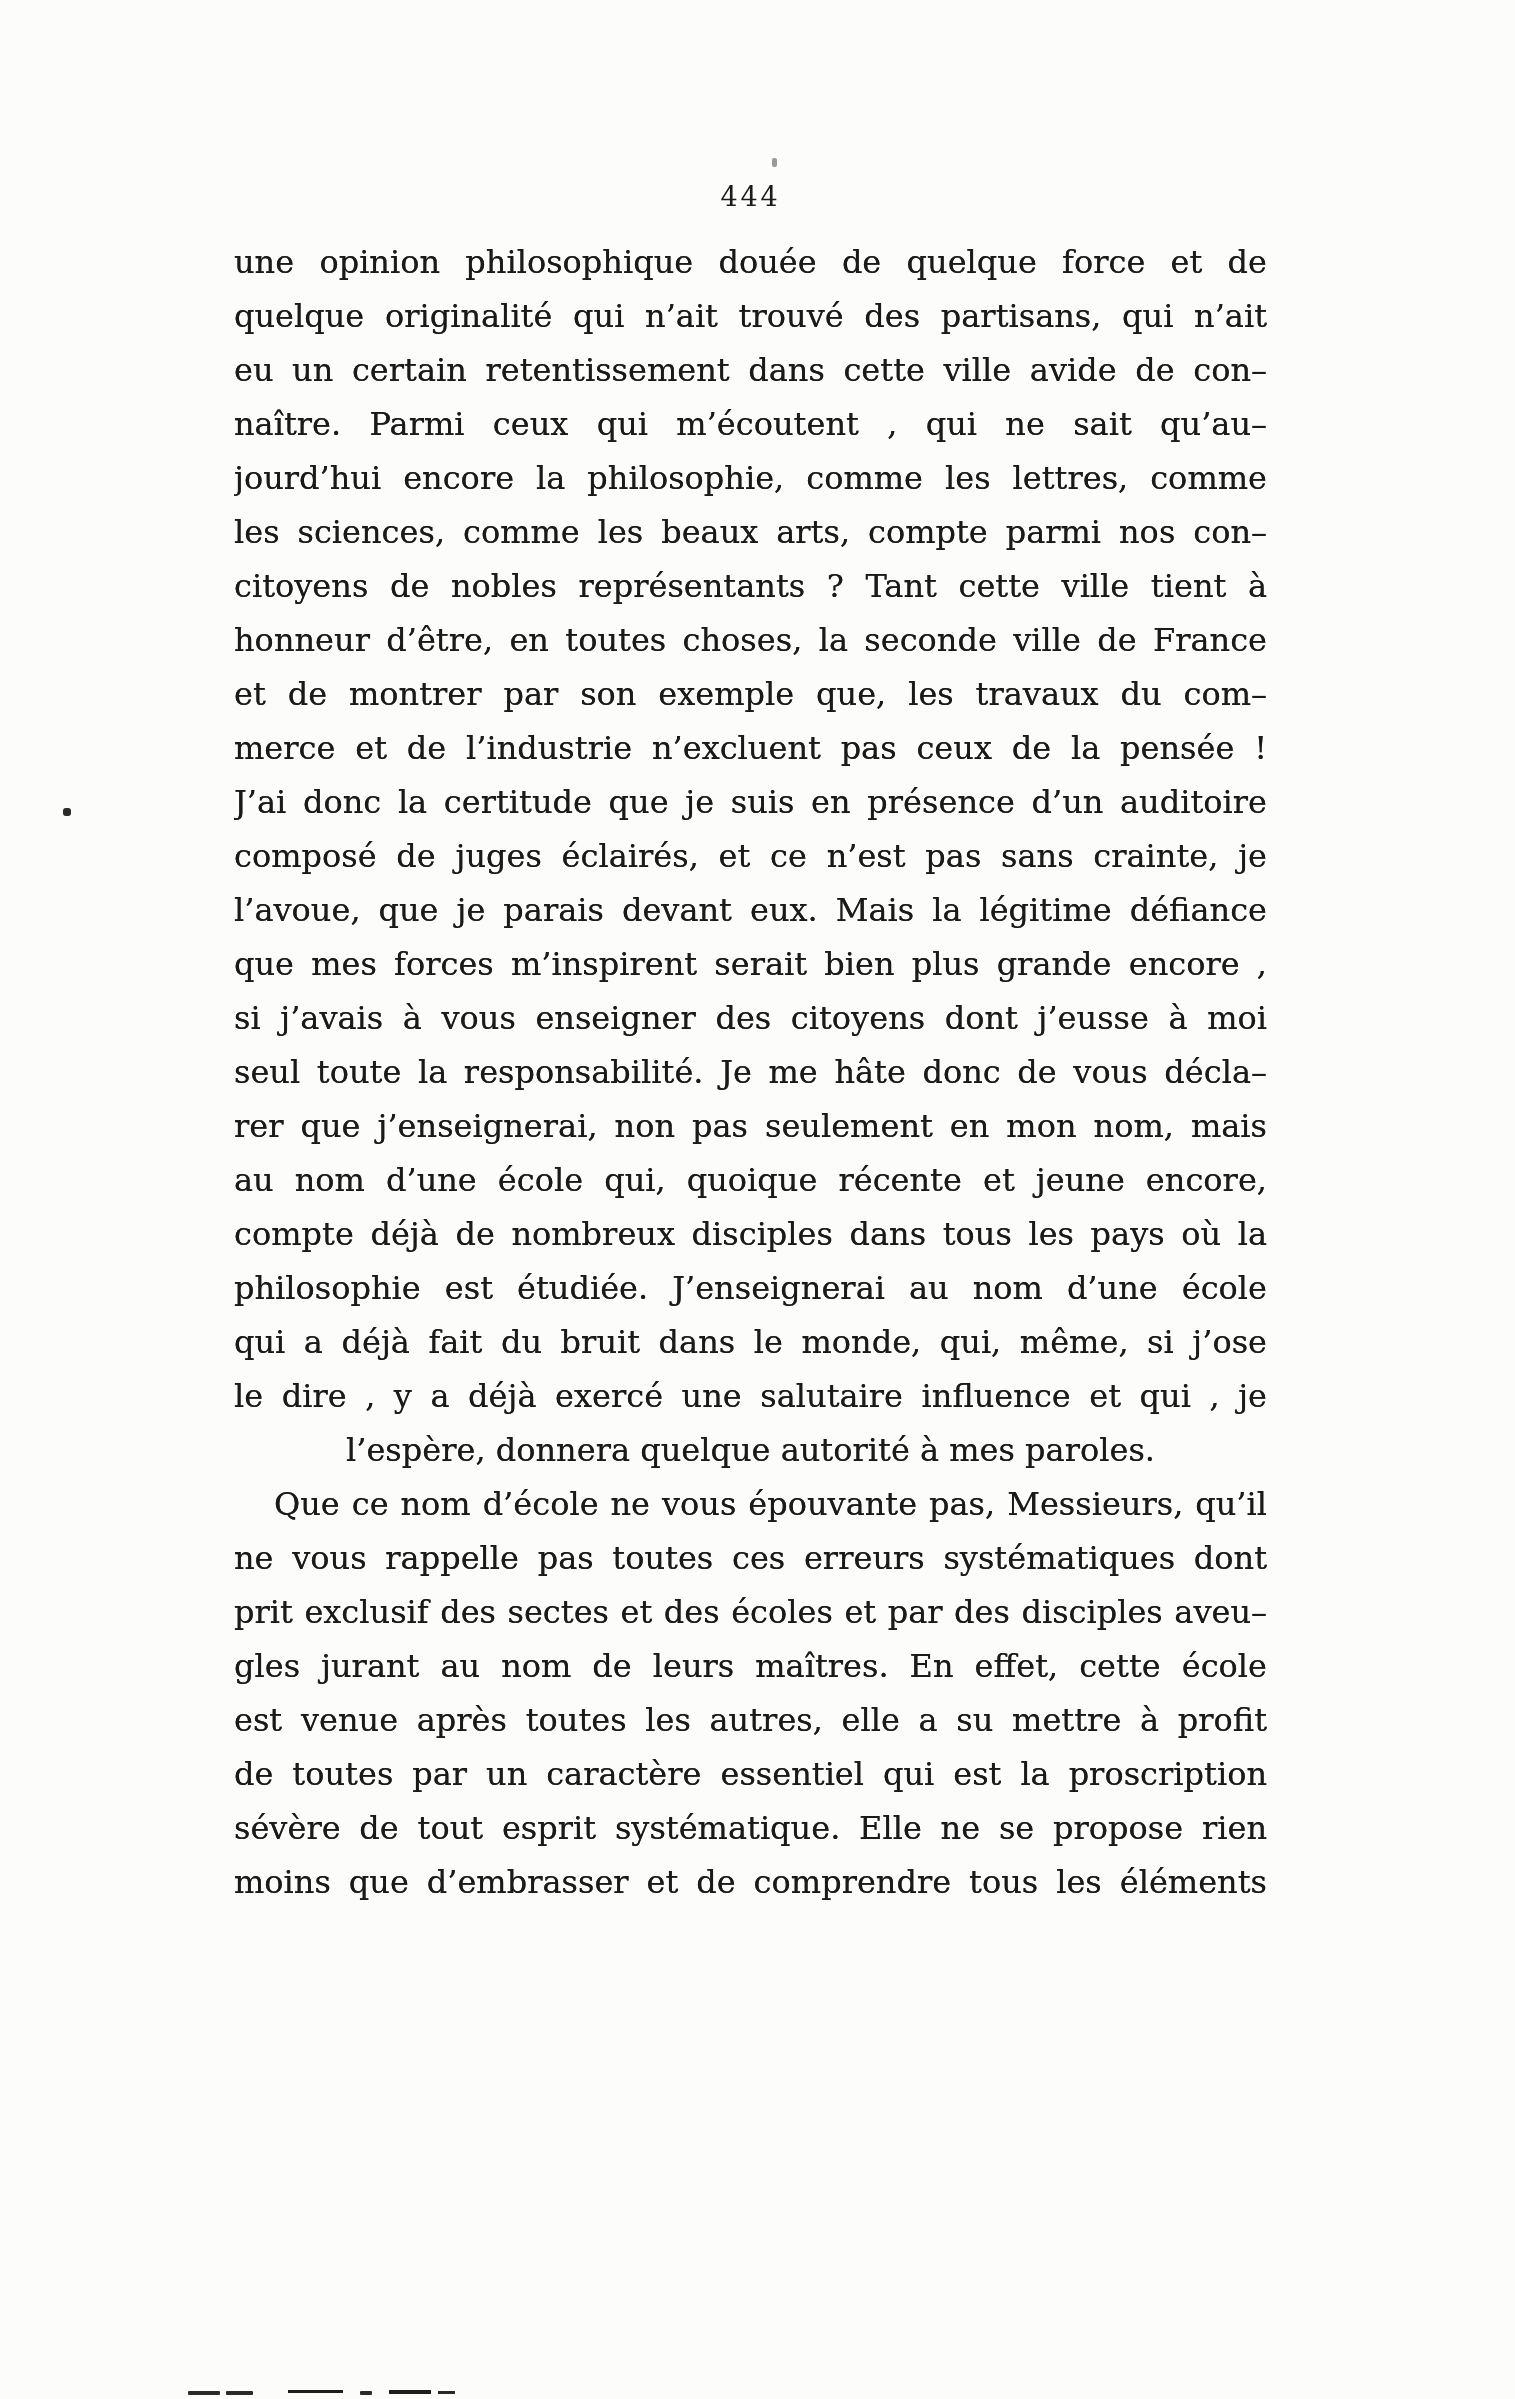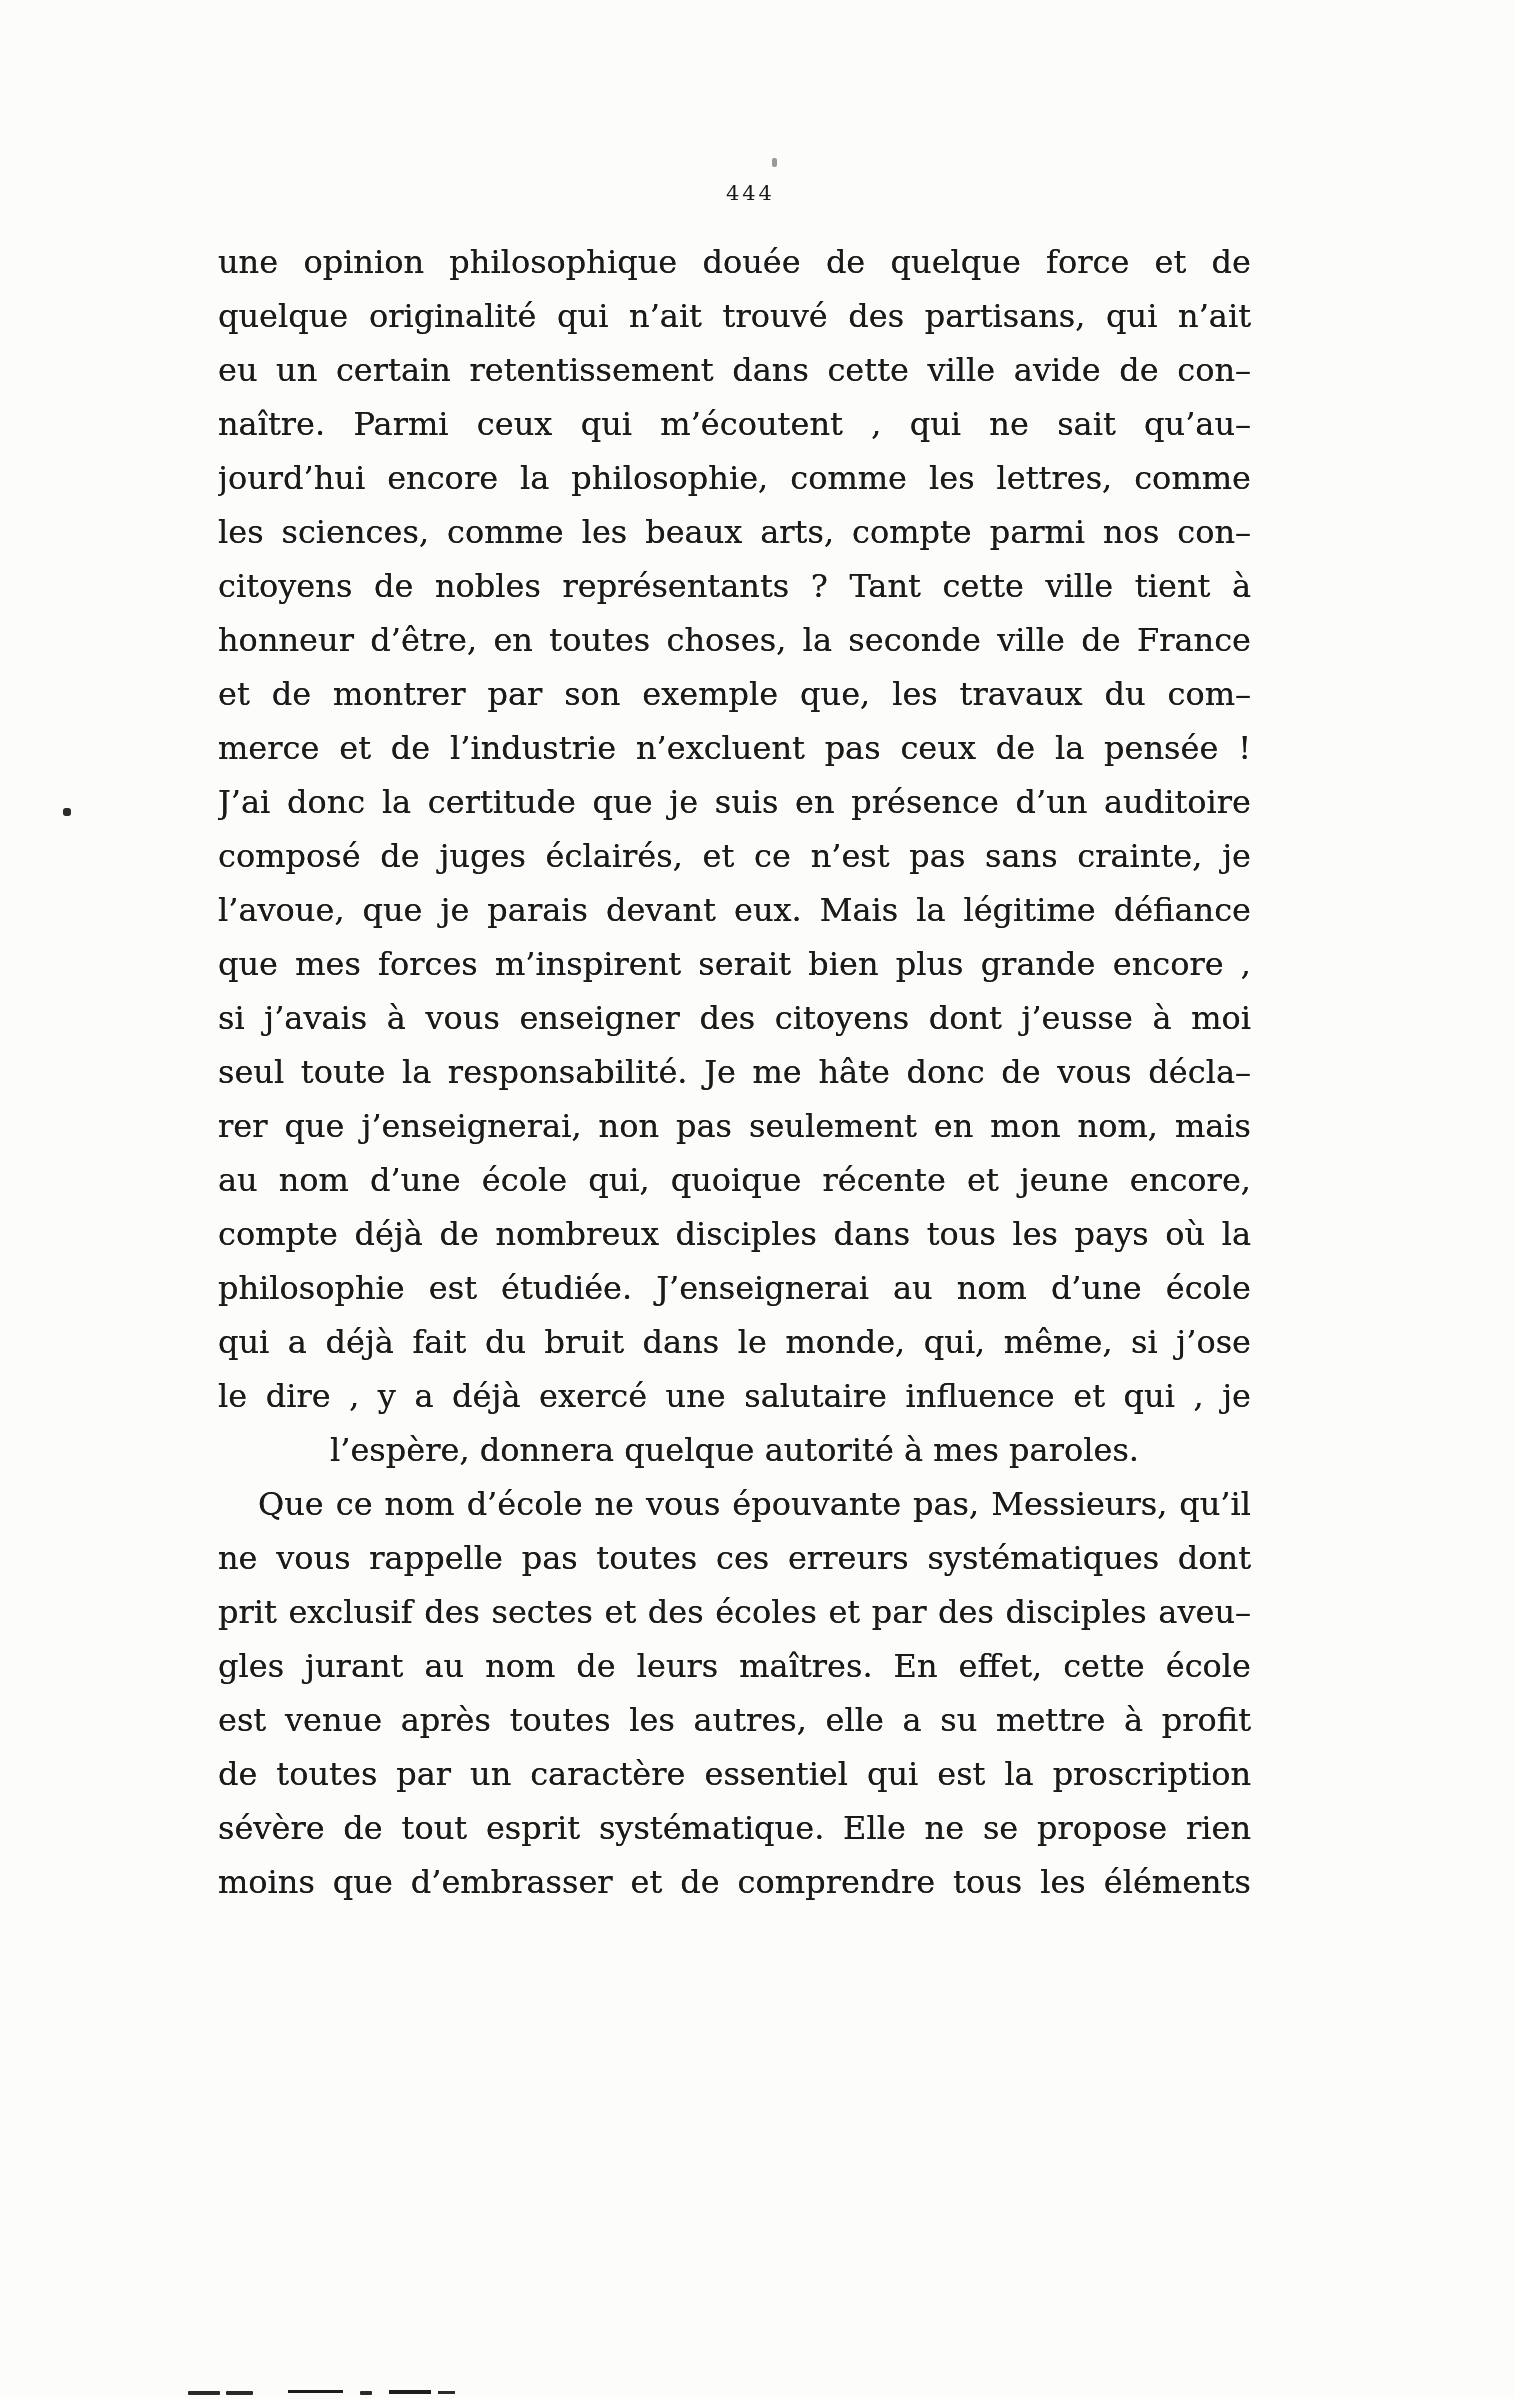--- a/index.html
+++ b/index.html
@@ -17,27 +17,27 @@
   .page {
     position: absolute;
     inset: 0;
   }
   .page-number {
     position: absolute;
     left: 234px;
     top: 181px;
     width: 1033px;
     text-align: center;
-    font-size: 21px;
+    font-size: 27px;
     letter-spacing: 2.9px;
     color: #1b1b1b;
   }
   .text-block {
     position: absolute;
-    left: 218px;
+    left: 234px;
     top: 235px;
     width: 1033px;
     color: #1a1a1a;
     font-size: 32px;
     text-shadow: 0 0 0.6px rgba(10,10,10,0.75);
   }
   .line {
     height: 54px;
     line-height: 54px;
     white-space: nowrap;

